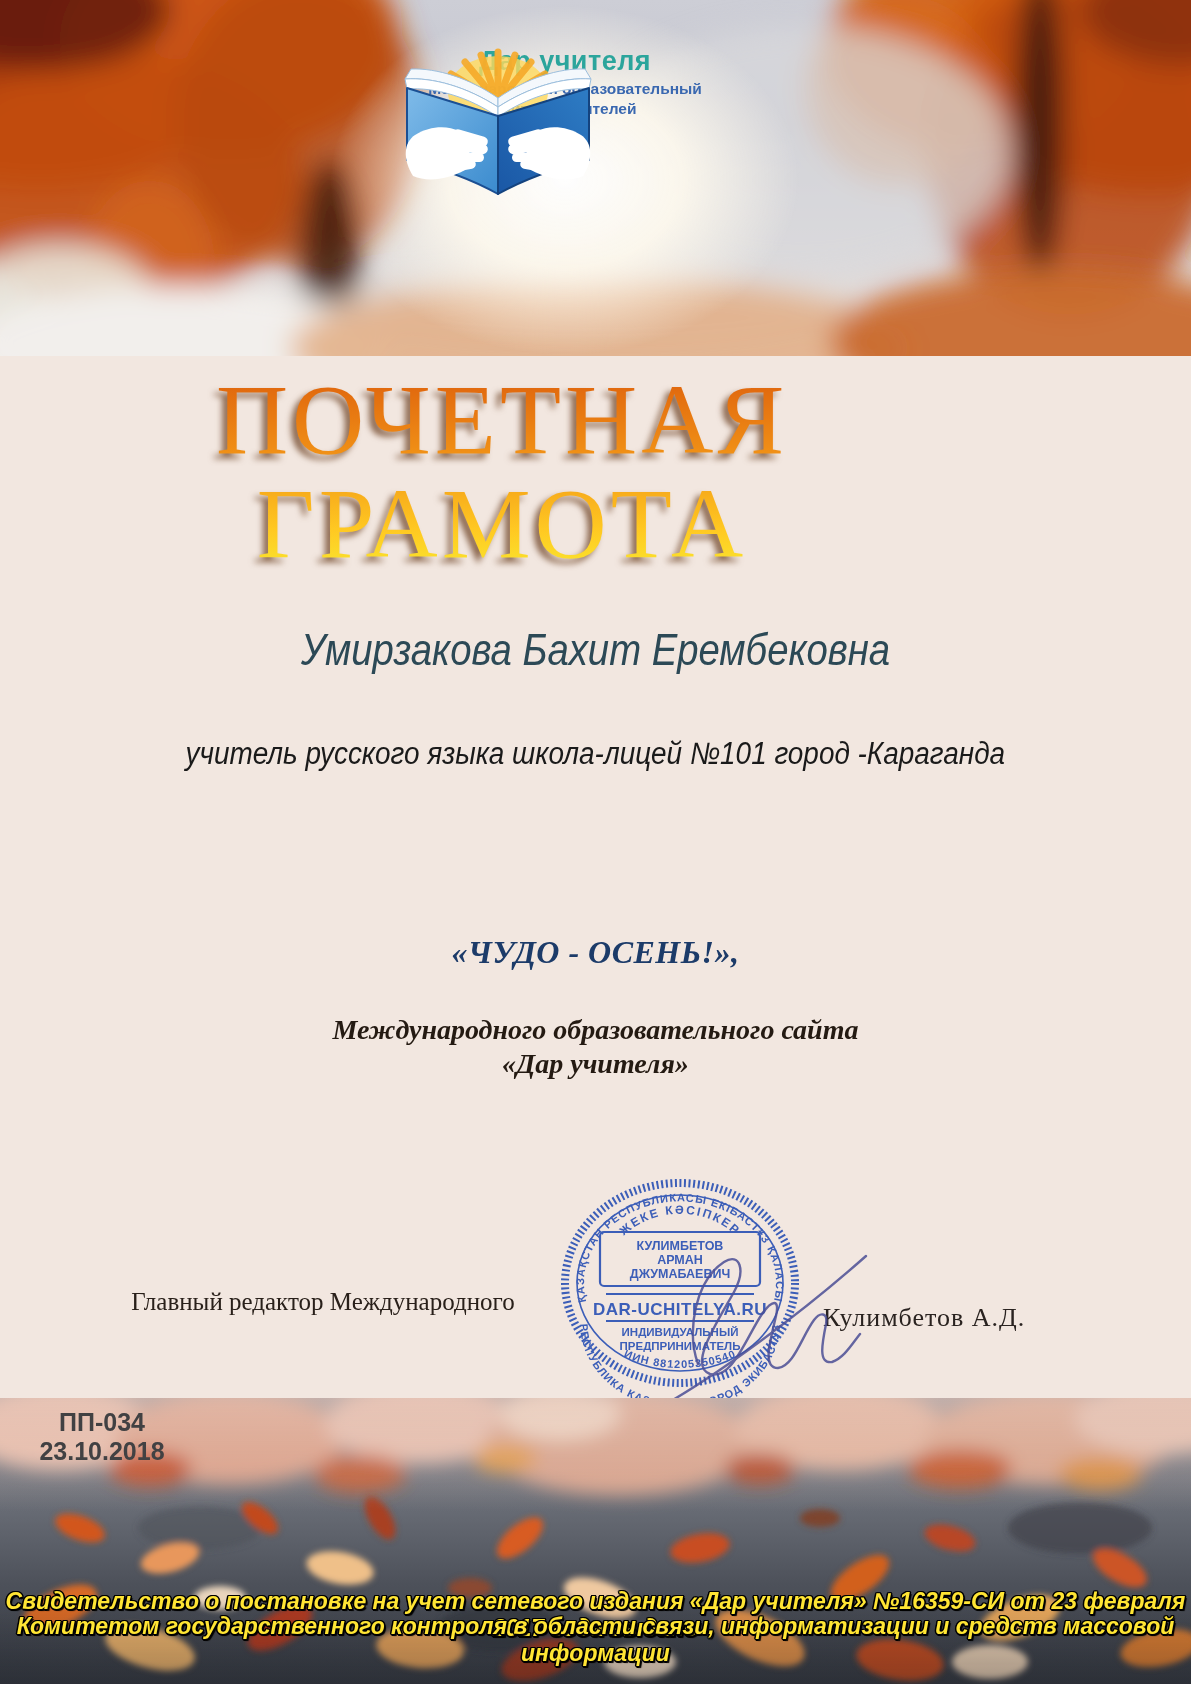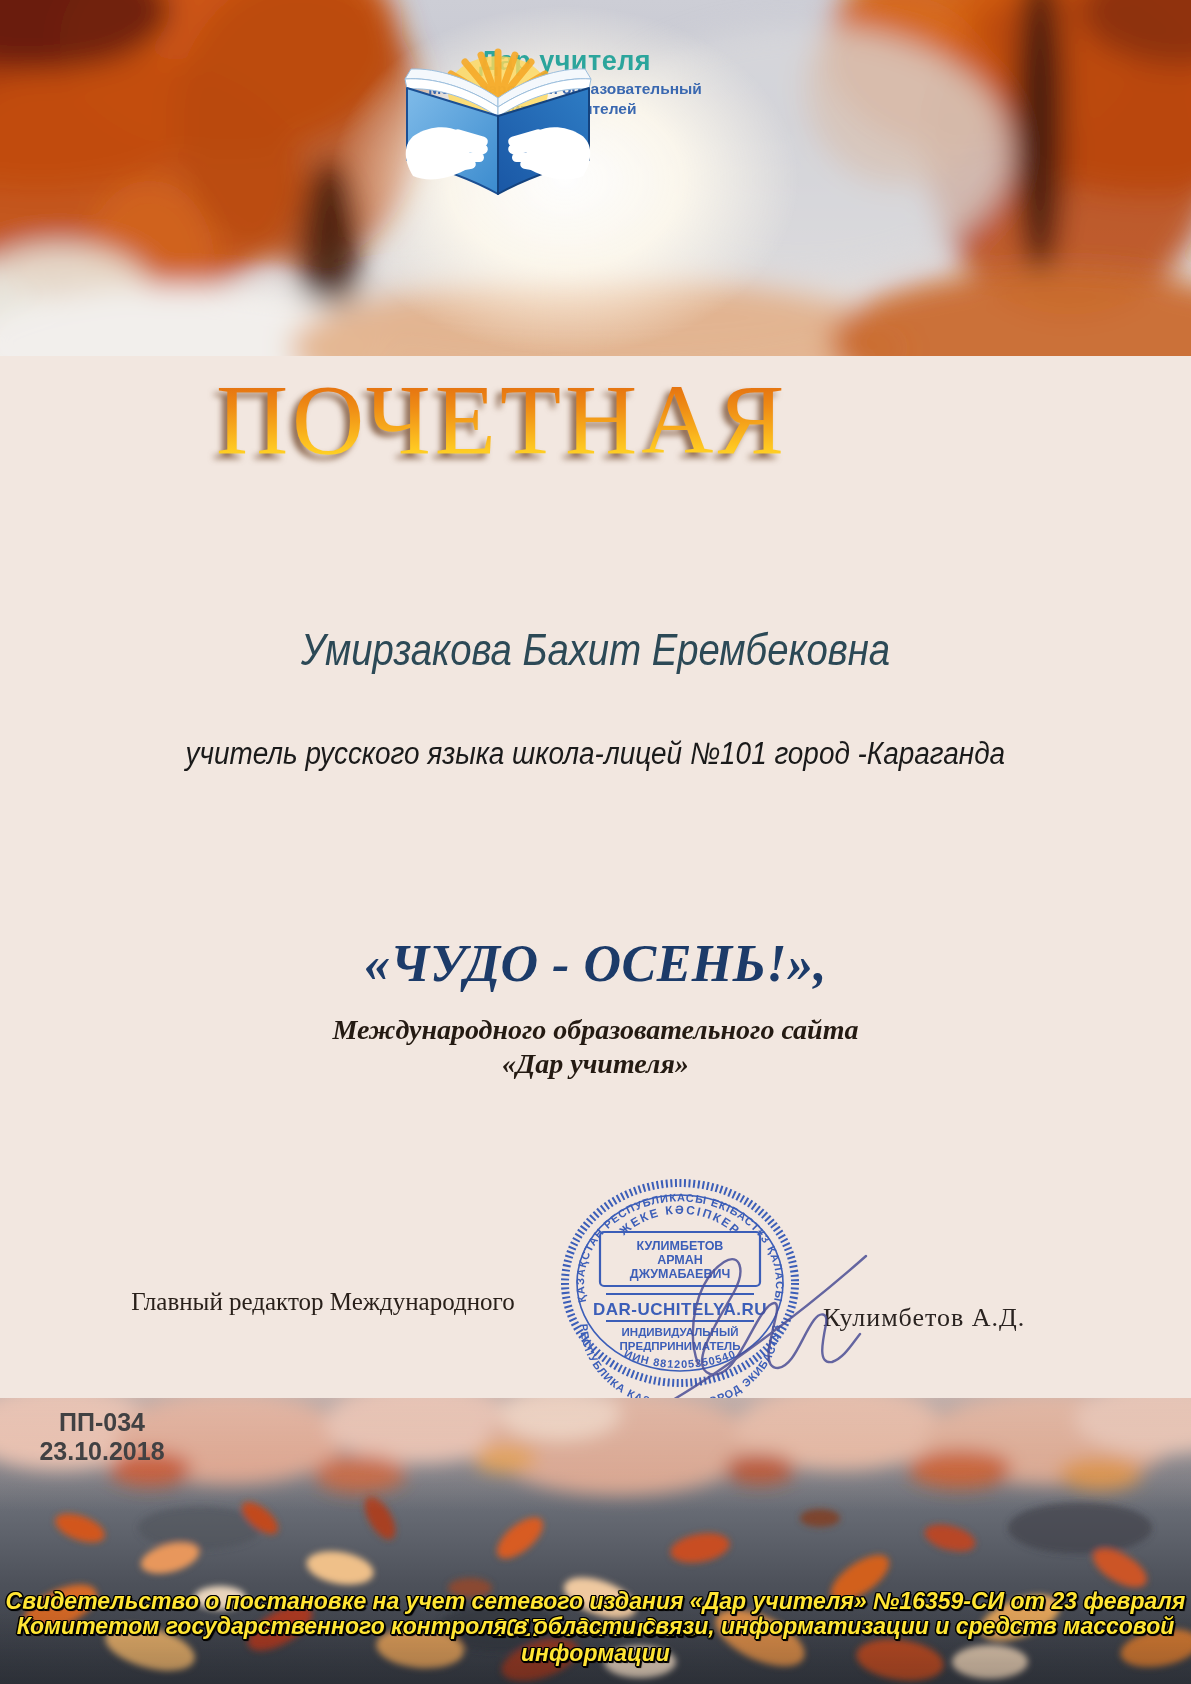--- a/index.html
+++ b/index.html
@@ -30,21 +30,21 @@
     -webkit-background-clip:text;background-clip:text;color:transparent;
     filter:drop-shadow(-5px 5px 3px rgba(115,72,42,.8));
   }
   
   .abs{position:absolute;left:0;width:1191px;text-align:center;}
   .recipient-name{top:625px;font-family:"Liberation Sans",sans-serif;font-style:italic;font-size:44px;color:#2c4956;}
   .recipient-name span{display:inline-block;transform:scaleX(.87);}
   .recipient-position{top:736px;font-family:"Liberation Sans",sans-serif;font-style:italic;font-size:31px;color:#1a1a1a;}
   .recipient-position span{display:inline-block;transform:scaleX(.9);}
   .reason{top:799px;font-weight:bold;font-style:italic;font-size:29px;line-height:34px;color:#241a12;}
-  .contest{top:934px;font-weight:bold;font-style:italic;font-size:52px;color:#1c3b69;letter-spacing:.5px;}
+  .contest{top:934px;font-weight:bold;font-style:italic;font-size:32px;color:#1c3b69;letter-spacing:.5px;}
   .site{top:1013px;font-weight:bold;font-style:italic;font-size:28px;line-height:34px;color:#241a12;}
   
   .editor{position:absolute;left:108px;top:1284px;width:430px;text-align:center;font-size:25px;line-height:35px;color:#29201a;}
   .signer{position:absolute;left:823px;top:1303px;font-size:26px;color:#2a2320;letter-spacing:1px;}
   .stamp-wrap{position:absolute;left:548px;top:1168px;width:340px;height:232px;}
   .stamp-wrap svg text{font-family:"Liberation Sans",sans-serif;font-weight:bold;fill:#2d53b5;}
   
   .bottom-photo{
     position:absolute;top:1398px;left:0;width:1191px;height:286px;overflow:hidden;
     background:linear-gradient(180deg,#8e8f97 0%,#70747d 30%,#4d515a 65%,#383c44 100%);
@@ -146,20 +146,21 @@
       </svg>
       <div class="logo-caption">
         <div>Международный образовательный</div>
         <div>сайт для учителей</div>
       </div>
     </div>
   </div>
 
   <div class="main-title">
     <div>ПОЧЕТНАЯ</div>
+    <div>ГРАМОТА</div>
   </div>
 
   <div class="abs recipient-name">
     <span>Умирзакова Бахит Ерембековна</span>
   </div>
   <div class="abs recipient-position">
     <span>учитель русского языка школа-лицей №101 город -Караганда</span>
   </div>
 
   <div class="abs contest">«ЧУДО - ОСЕНЬ!»,</div>

